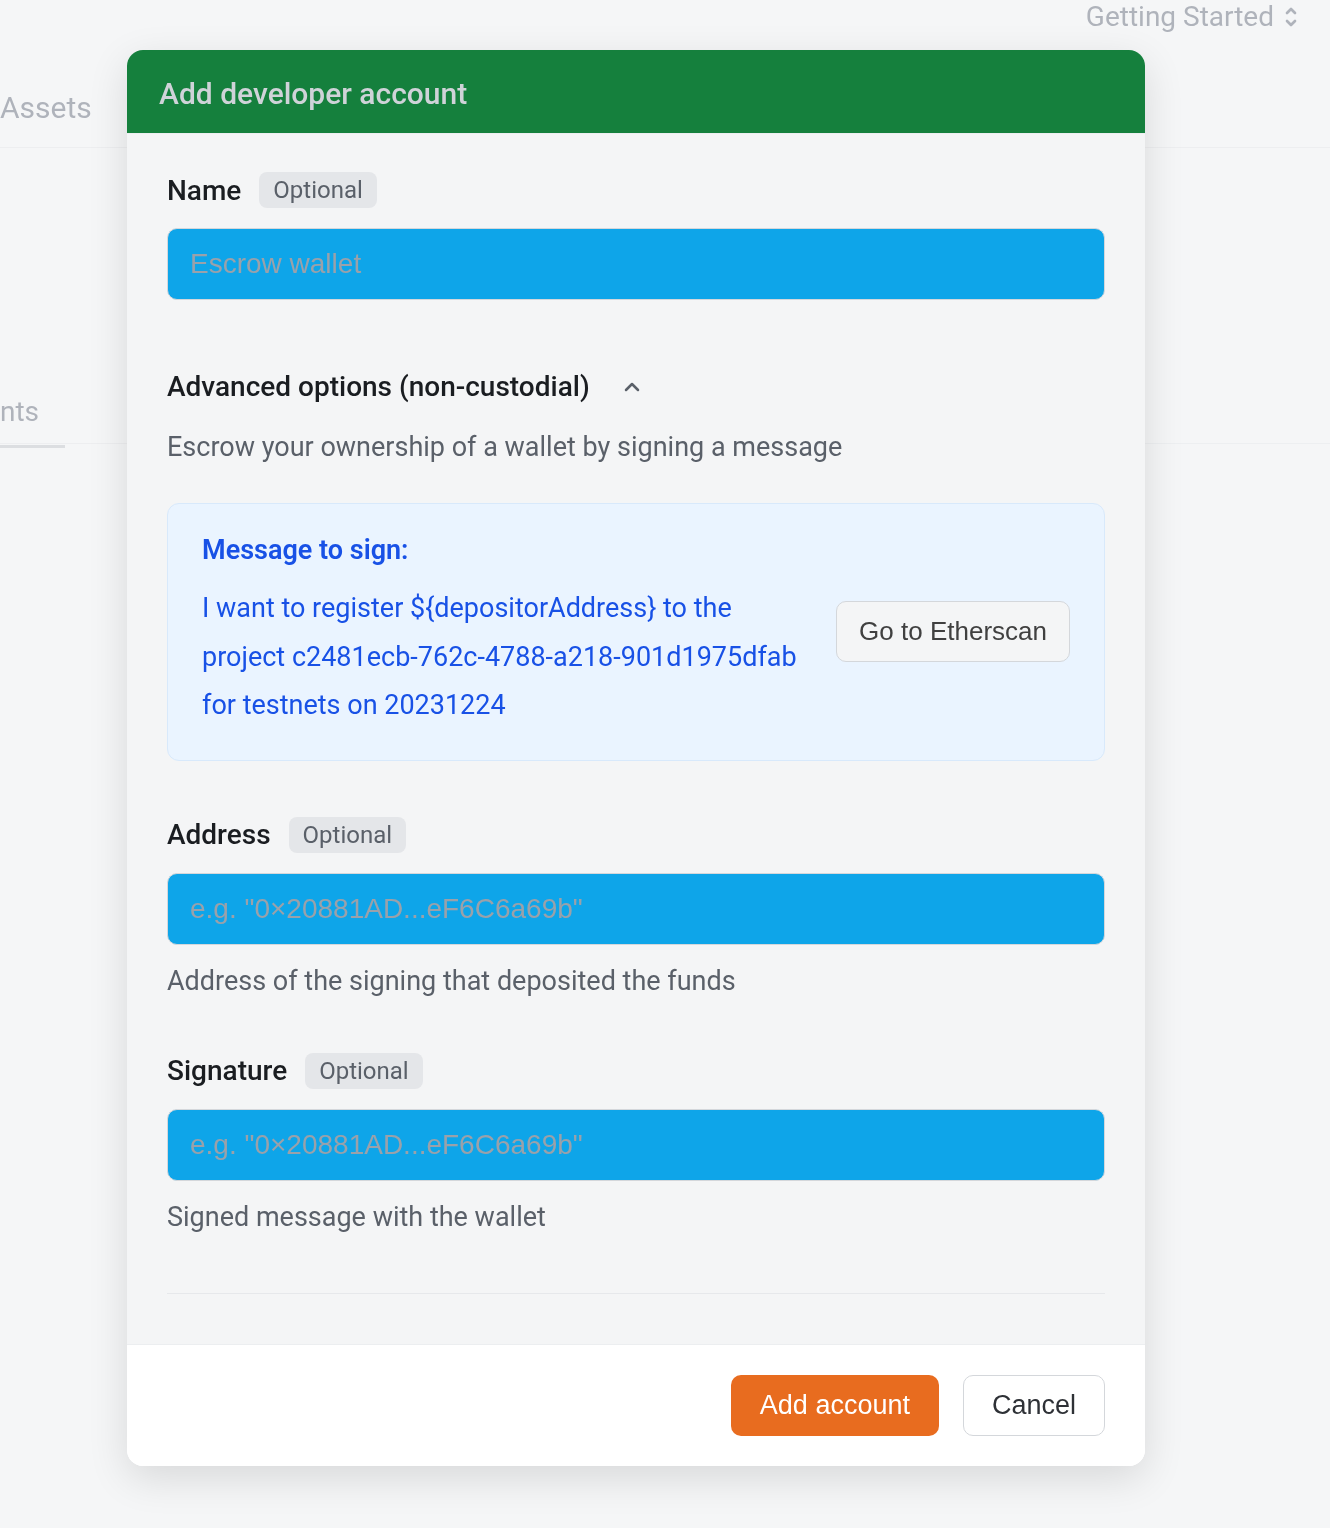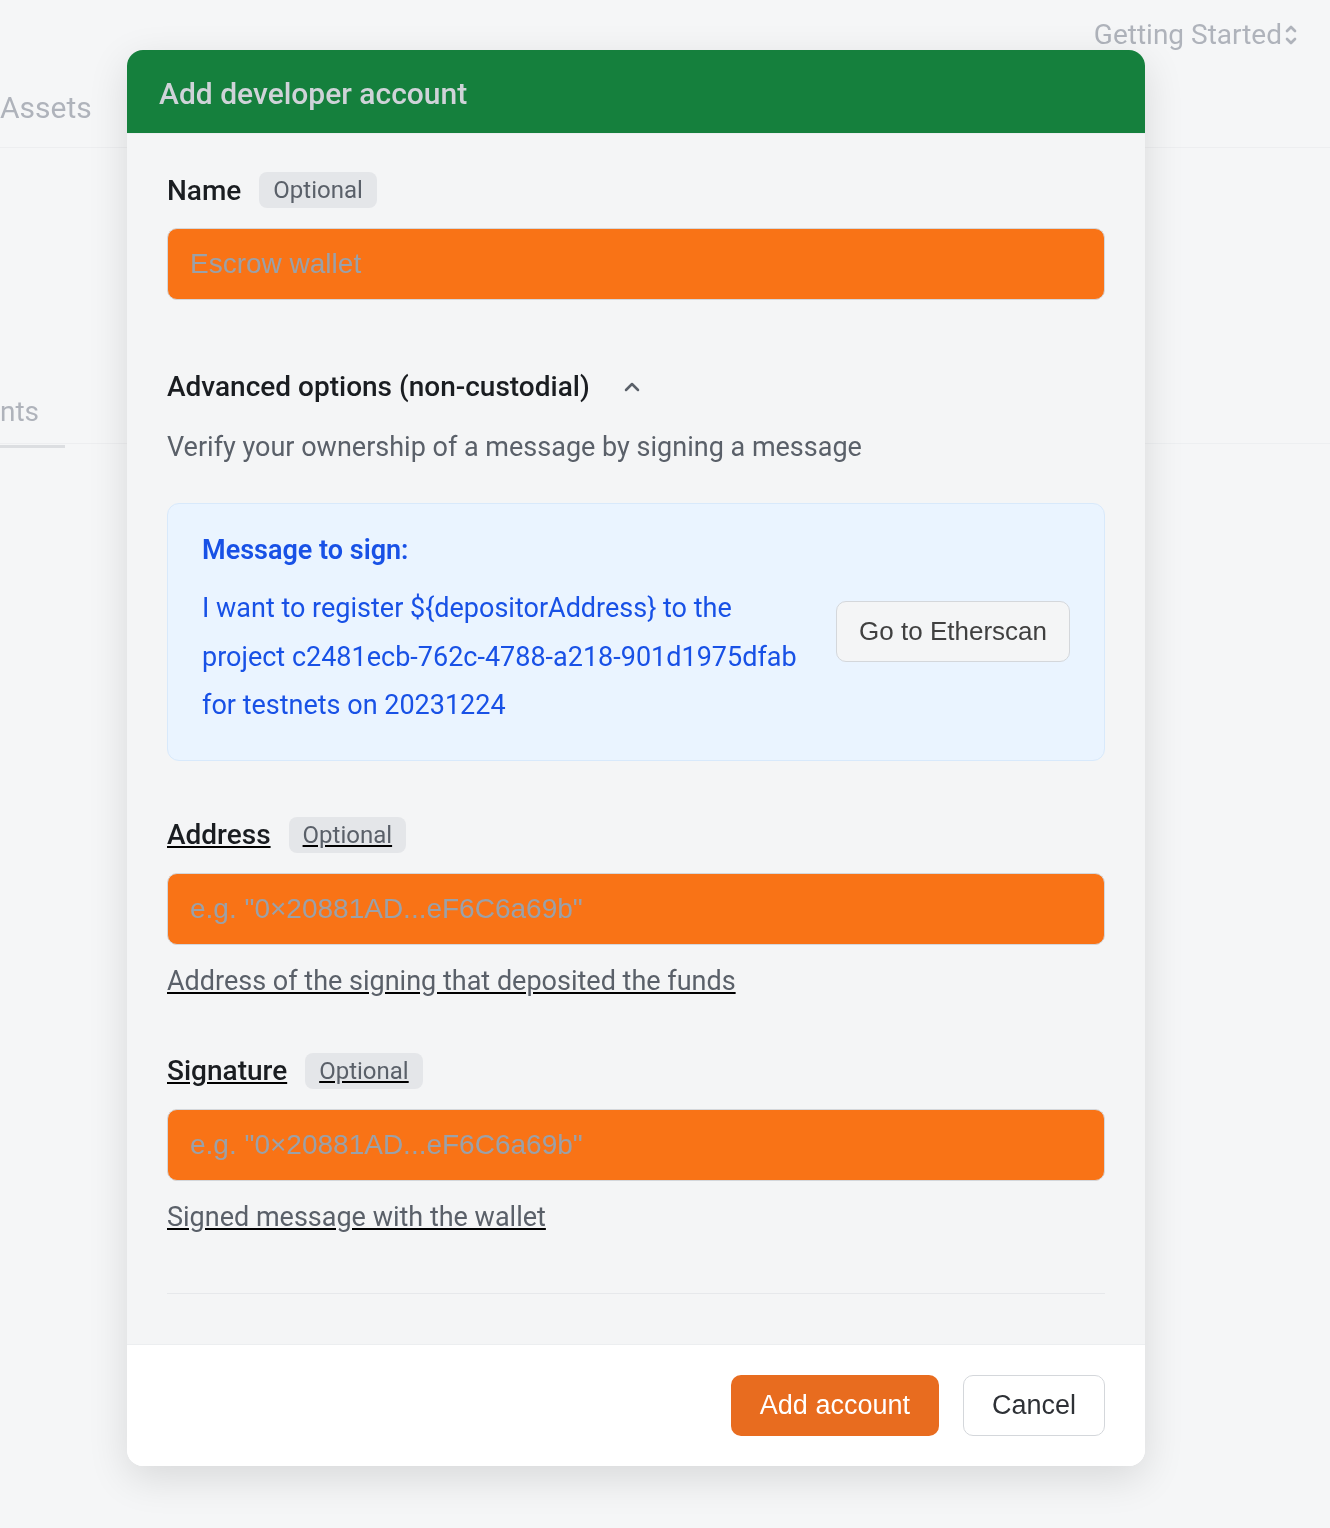--- a/index.html
+++ b/index.html
@@ -23,24 +23,25 @@
     .bg-topbar {
       position: absolute;
       top: 0;
       left: 0;
       right: 0;
       height: 148px;
       border-bottom: 1px solid #e6e8eb;
     }
     .bg-getting-started {
       position: absolute;
-      top: 18px;
+      top: 0px;
       right: 30px;
       display: flex;
       align-items: center;
+      gap: 8px;
       color: #6b7280;
       font-size: 28px;
     }
     .bg-getting-started svg {
       width: 18px;
       height: 24px;
     }
     .bg-assets {
       position: absolute;
       top: 90px;
@@ -115,21 +116,21 @@
       color: #5a6069;
       font-size: 24px;
       padding: 4px 14px;
       border-radius: 8px;
     }
     .text-input {
       width: 100%;
       height: 72px;
       border: 1px solid #d4d7db;
       border-radius: 10px;
-      background: #f97316;
+      background: #0ea5e9;
       padding: 0 22px;
       font-size: 28px;
       color: #1a1d21;
       outline: none;
     }
     .text-input::placeholder {
       color: #9aa1aa;
     }
 
     .advanced-header {
@@ -187,21 +188,20 @@
       border-radius: 10px;
       padding: 14px 22px;
       font-size: 26px;
       color: #404040;
       cursor: pointer;
       white-space: nowrap;
     }
 
     .field-block {
       margin-top: 56px;
-      text-decoration: underline;
     }
     .field-help {
       margin-top: 20px;
       font-size: 27px;
       color: #5a6069;
     }
 
     .divider {
       margin-top: 60px;
       height: 1px;
@@ -266,21 +266,21 @@
       </div>
       <input class="text-input" placeholder="Escrow wallet" style="">
     </div>
 
     <div class="advanced-header">
       <span class="advanced-title">Advanced options (non-custodial)</span>
       <svg class="chevron" viewBox="0 0 24 24" fill="none" stroke="currentColor" stroke-width="2.5" stroke-linecap="round" stroke-linejoin="round">
         <path d="M6 15 L12 9 L18 15"></path>
       </svg>
     </div>
-    <div class="advanced-desc">Verify your ownership of a message by signing a message</div>
+    <div class="advanced-desc">Escrow your ownership of a wallet by signing a message</div>
 
     <div class="info-box">
       <div class="info-text-col">
         <div class="info-heading">Message to sign:</div>
         <div class="info-body">I want to register ${depositorAddress} to the project c2481ecb-762c-4788-a218-901d1975dfab for testnets on 20231224</div>
       </div>
       <button class="etherscan-btn">Go to Etherscan</button>
     </div>
 
     <div class="field-block">

